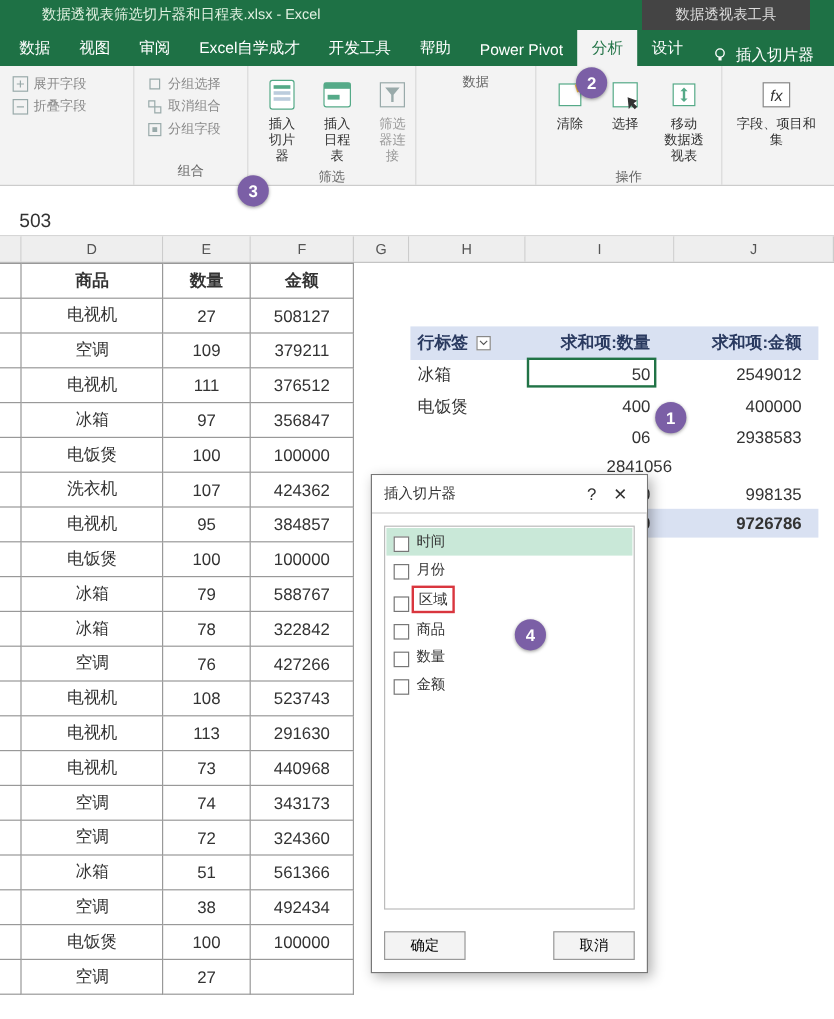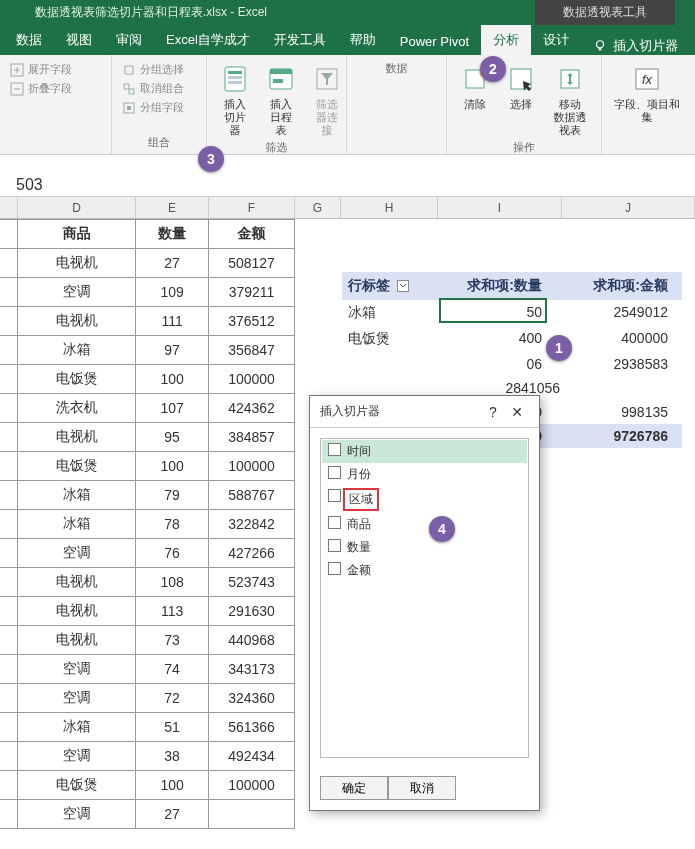--- a/index.html
+++ b/index.html
@@ -54,25 +54,25 @@
   .pivot-total { background: #d9e1f2; font-weight: bold; }
   .pivot-active-cell { border: 2px solid #217346; position: absolute; pointer-events: none; }
 
   
   .dialog { position: absolute; left: 309px; top: 395px; width: 231px; background: #fff; border: 1px solid #777; box-shadow: 3px 3px 10px rgba(0,0,0,0.3); }
   .dialog-title { background: #fff; color: #333; padding: 7px 10px; font-size: 12px; display: flex; align-items: flex-end; border-bottom:1px solid #ccc; }
   .dialog-title .tt { flex: 1; }
   .dialog-title .qm, .dialog-title .cx { width: 24px; text-align: center; color: #333; font-size: 14px; cursor: pointer; }
   .dialog-body { padding: 10px 10px 8px; }
   .field-list { border: 1px solid #bbb; padding: 1px; height: 320px; }
-  .field-item { display: flex; align-items: flex-start; gap: 6px; padding: 3px 6px; font-size: 12px; }
+  .field-item { display: flex; align-items: flex-end; gap: 6px; padding: 3px 6px; font-size: 12px; }
   .field-item.hover { background: #c9e8d8; }
   .chk { width: 13px; height: 13px; border: 1px solid #777; background: #fff; }
   .highlight-box { border: 2px solid #d9363e; padding: 1px 4px; margin: -1px -4px; }
-  .dialog-buttons { display: flex; justify-content: flex-start; padding: 10px; }
+  .dialog-buttons { display: flex; justify-content: space-between; padding: 10px; }
   .dialog-buttons button { width: 68px; height: 24px; font-size: 12px; background: #f3f3f3; border: 1px solid #999; cursor: pointer; }
 
   
   .badge { position: absolute; width: 26px; height: 26px; border-radius: 50%; background: #7b5fa6; color: #fff; display: flex; align-items: center; justify-content: center; font-weight: bold; font-size: 14px; box-shadow: 0 1px 3px rgba(0,0,0,0.4); z-index: 50; }
 
   svg { display: block; }
 </style>
 </head>
 <body>
 

